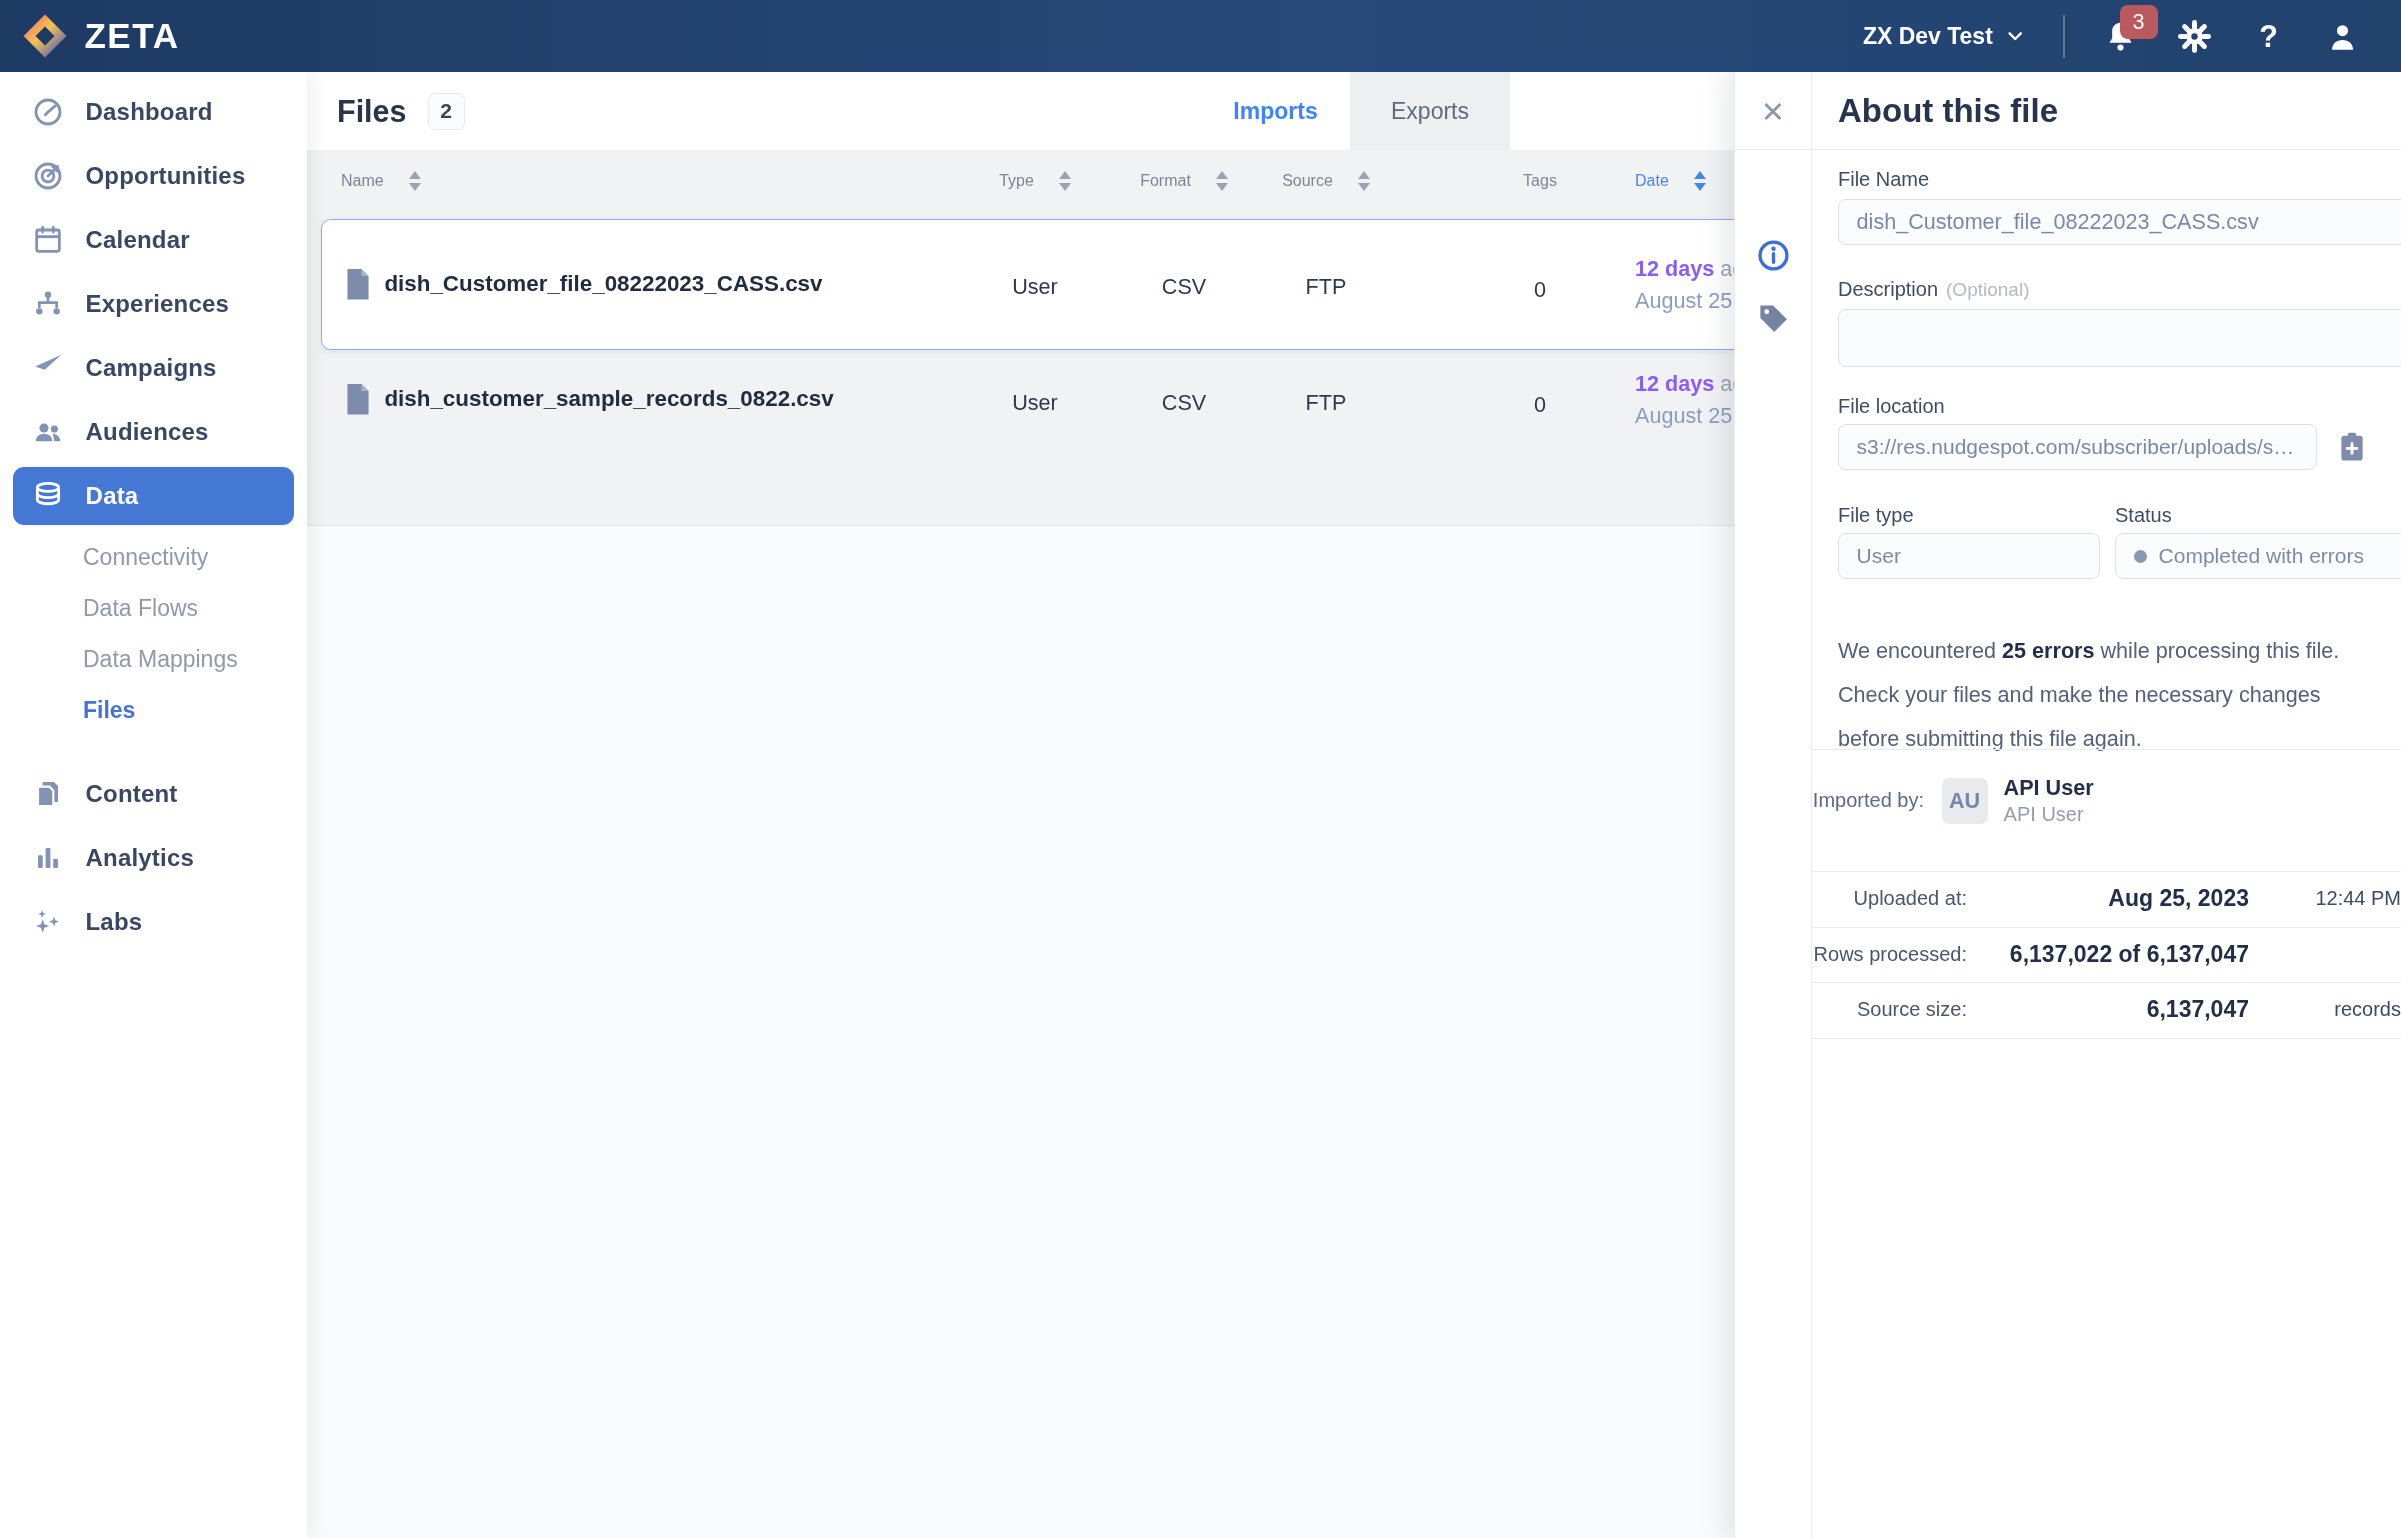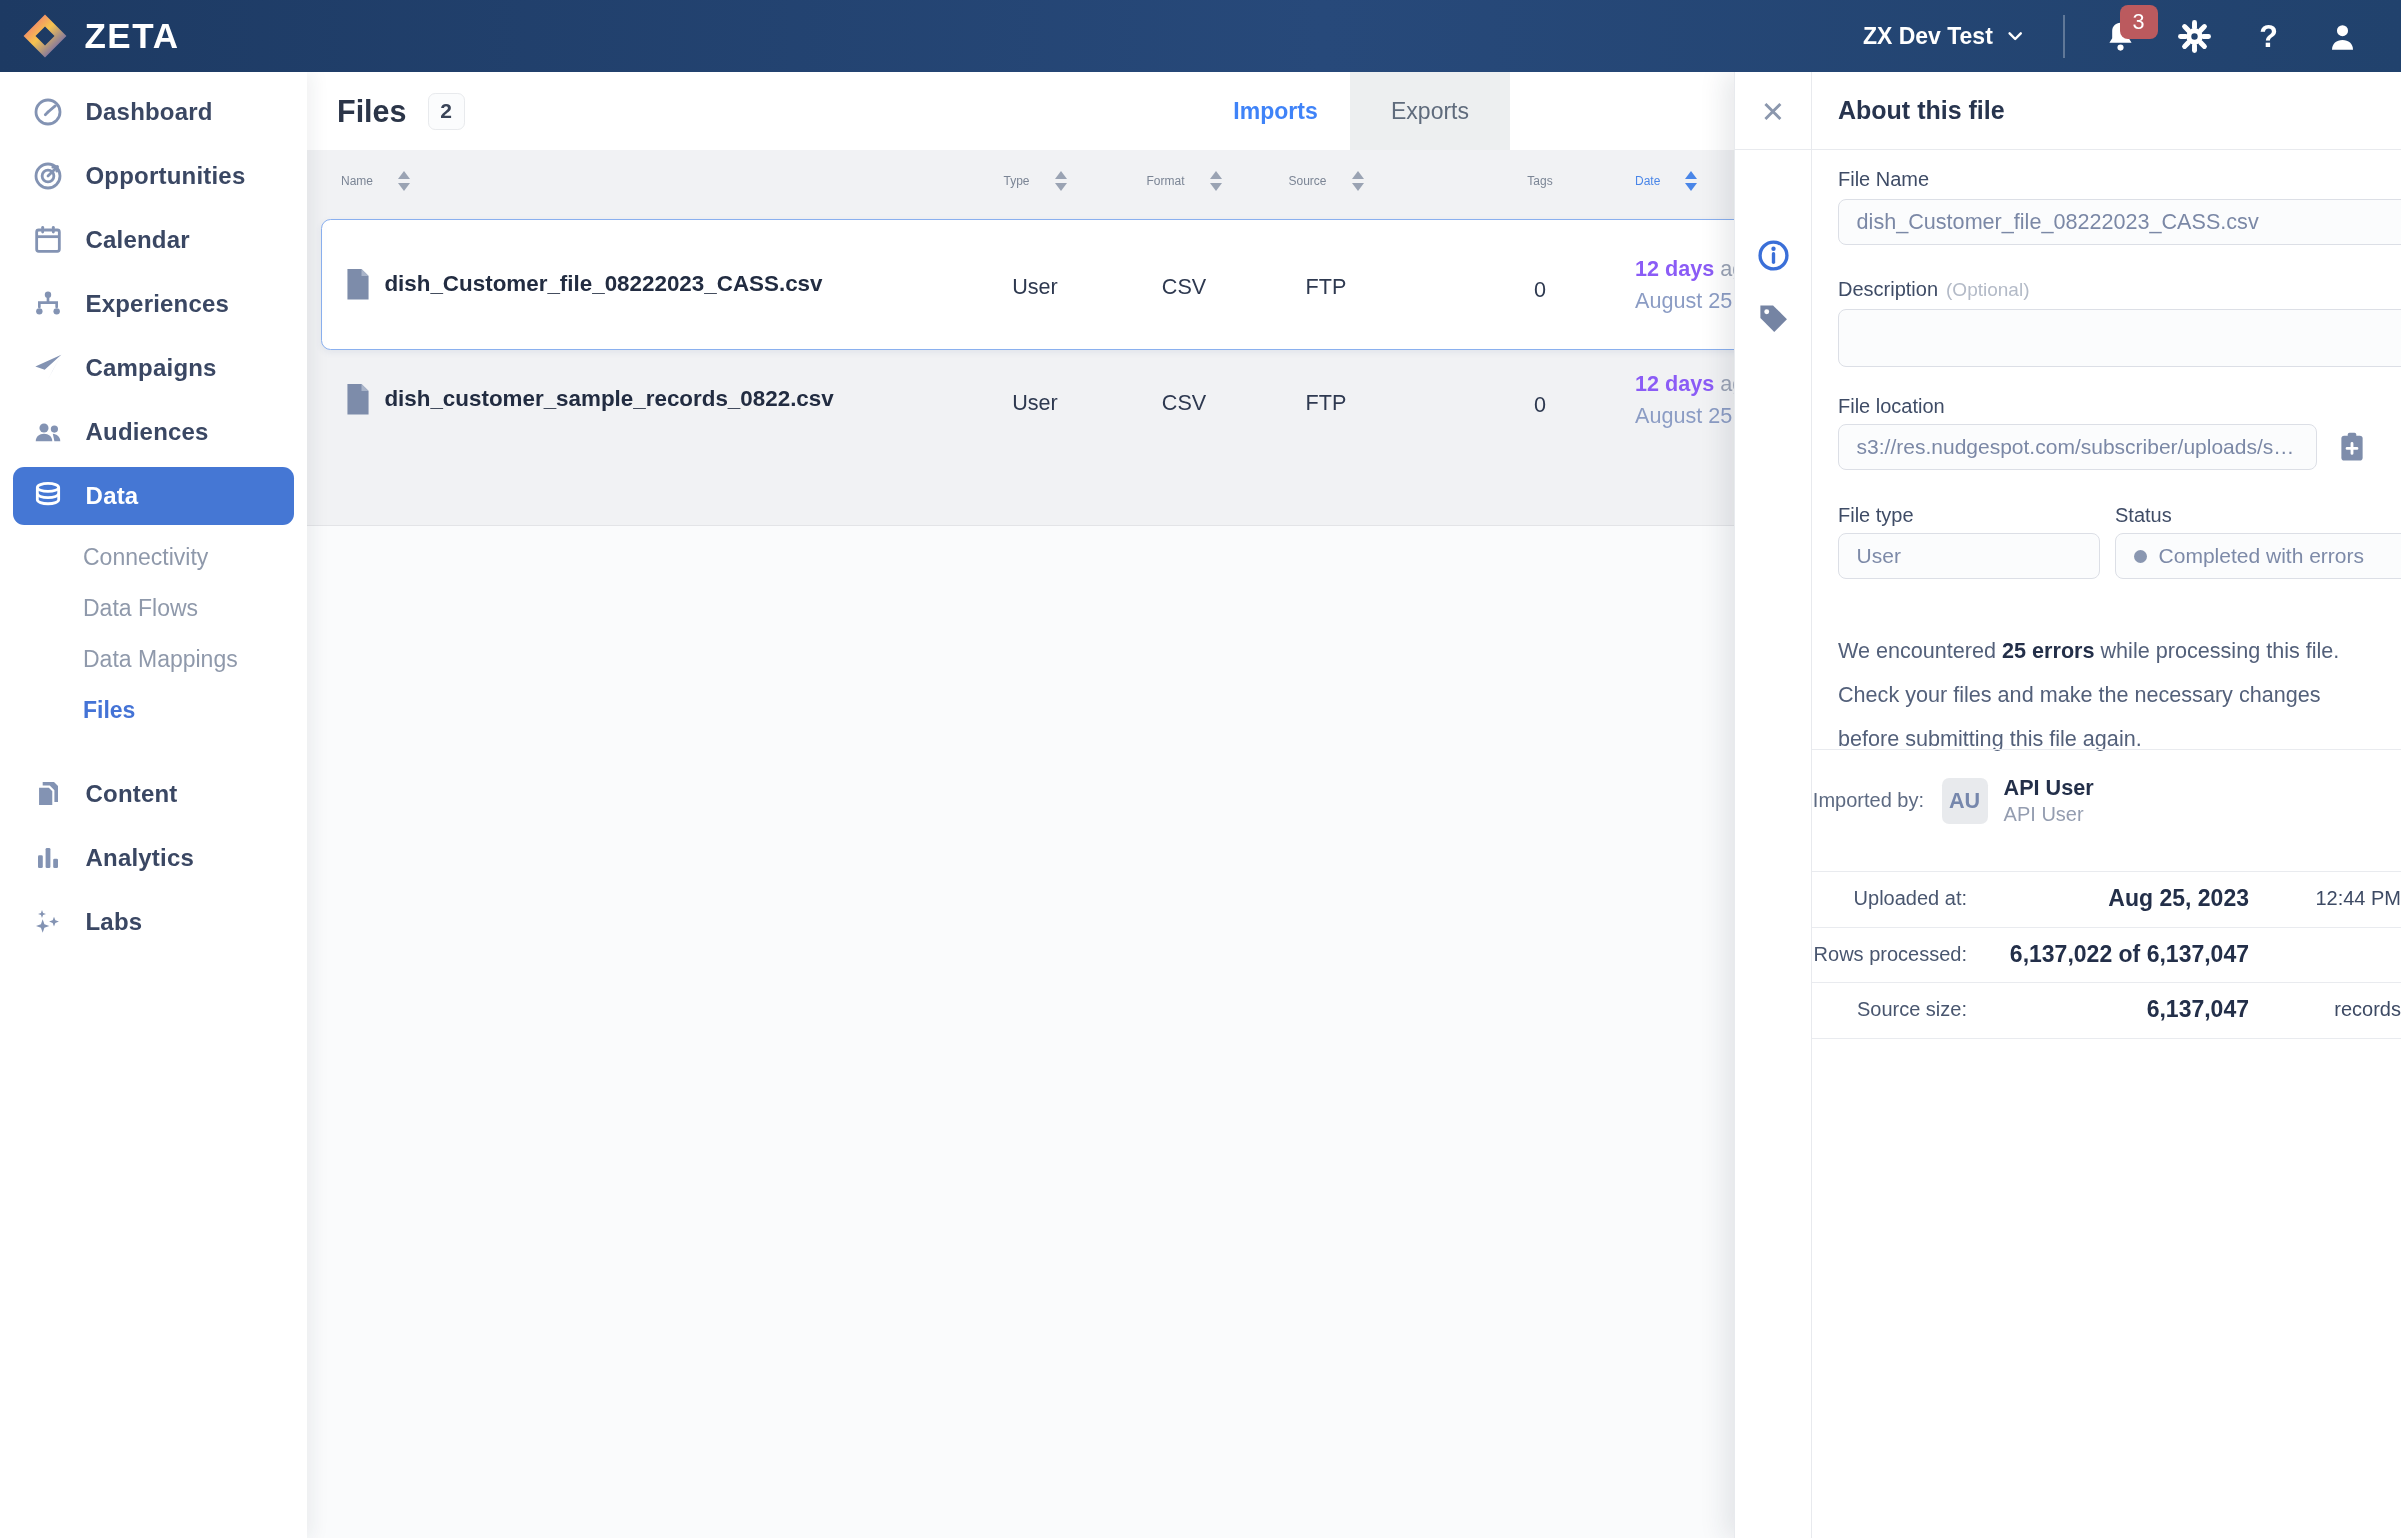--- a/index.html
+++ b/index.html
@@ -54,21 +54,21 @@
     min-width:37px; height:37px; padding:0 9.6px; border:1.6px solid #e8eaed; background:#fbfcfd;
     border-radius:7.2px; display:flex; align-items:center; justify-content:center;
     font-size:21px; font-weight:700; color:#3a4458;
   }
   .tab { position:absolute; top:0; height:78px; display:flex; align-items:center; justify-content:center; font-size:23px; cursor:pointer; }
   .tab-imports { left:895px; width:147px; background:#fff; color:#3f83f8; font-weight:700; }
   .tab-exports { left:1043px; width:160px; background:#edeff0; color:#5f6b7c; }
 
   
   .table-band { position:absolute; left:0; top:78px; right:0; height:376px; background:#f1f2f4; border-bottom:1.6px solid #e3e4e7; }
-  .th { position:absolute; top:0; height:61px; display:flex; align-items:center; gap:25px; font-size:12px; color:#7b8595; }
+  .th { position:absolute; top:0; height:61px; display:flex; align-items:center; gap:25px; font-size:16px; color:#7b8595; }
   .th.center { justify-content:center; }
   .th-date { color:#4a86e8; }
   .sort { display:inline-flex; flex-direction:column; gap:4px; }
   .sort i { display:block; width:0; height:0; border-left:6.4px solid transparent; border-right:6.4px solid transparent; }
   .sort .up { border-bottom:8px solid #9aa3b3; }
   .sort .dn { border-top:8px solid #9aa3b3; }
   .th-date .sort .up { border-bottom-color:#4a86e8; } .th-date .sort .dn { border-top-color:#4a86e8; }
 
   .row-card {
     position:absolute; left:13.6px; top:69px; width:2038px; height:131px;
@@ -84,21 +84,21 @@
   .date-suffix { color:#9aa3b5; }
   .date-abs { color:#8b9cc4; }
 
   
   .panel {
     position:absolute; left:1734px; top:72px; right:0; bottom:0; background:#fff;
     border-left:0.8px solid #e8eaee; box-shadow:-9.6px 0 24px rgba(30,40,60,.10); z-index:40;
   }
   .rail-line { position:absolute; left:76px; top:0; bottom:0; width:0.8px; background:#e8eaee; }
   .panel-header { position:absolute; left:0; top:0; right:0; height:78px; border-bottom:0.8px solid #e8eaee; display:flex; align-items:center; padding-left:103px; }
-  .panel-title { font-size:25px; font-weight:700; color:#27344e; }
+  .panel-title { font-size:33px; font-weight:700; color:#27344e; }
   .rail-btn { position:absolute; left:0; width:76px; height:56px; display:flex; align-items:center; justify-content:center; cursor:pointer; }
   .close-x { top:12px; font-size:29px; color:#8b97ad; }
   .rail-info { top:155px; }
   .rail-tag { top:218px; }
 
   .panel-body { position:absolute; left:77px; top:78px; right:0; bottom:0; padding:0 30.5px 0 26px; }
   .f-label { font-size:20px; color:#3f4c66; }
   .f-optional { font-size:19px; color:#b3bac7; margin-left:8px; }
   .inp {
     width:100%; height:46px; border:1.6px solid #dcdfe6; border-radius:8px; background:#fbfcfd;

